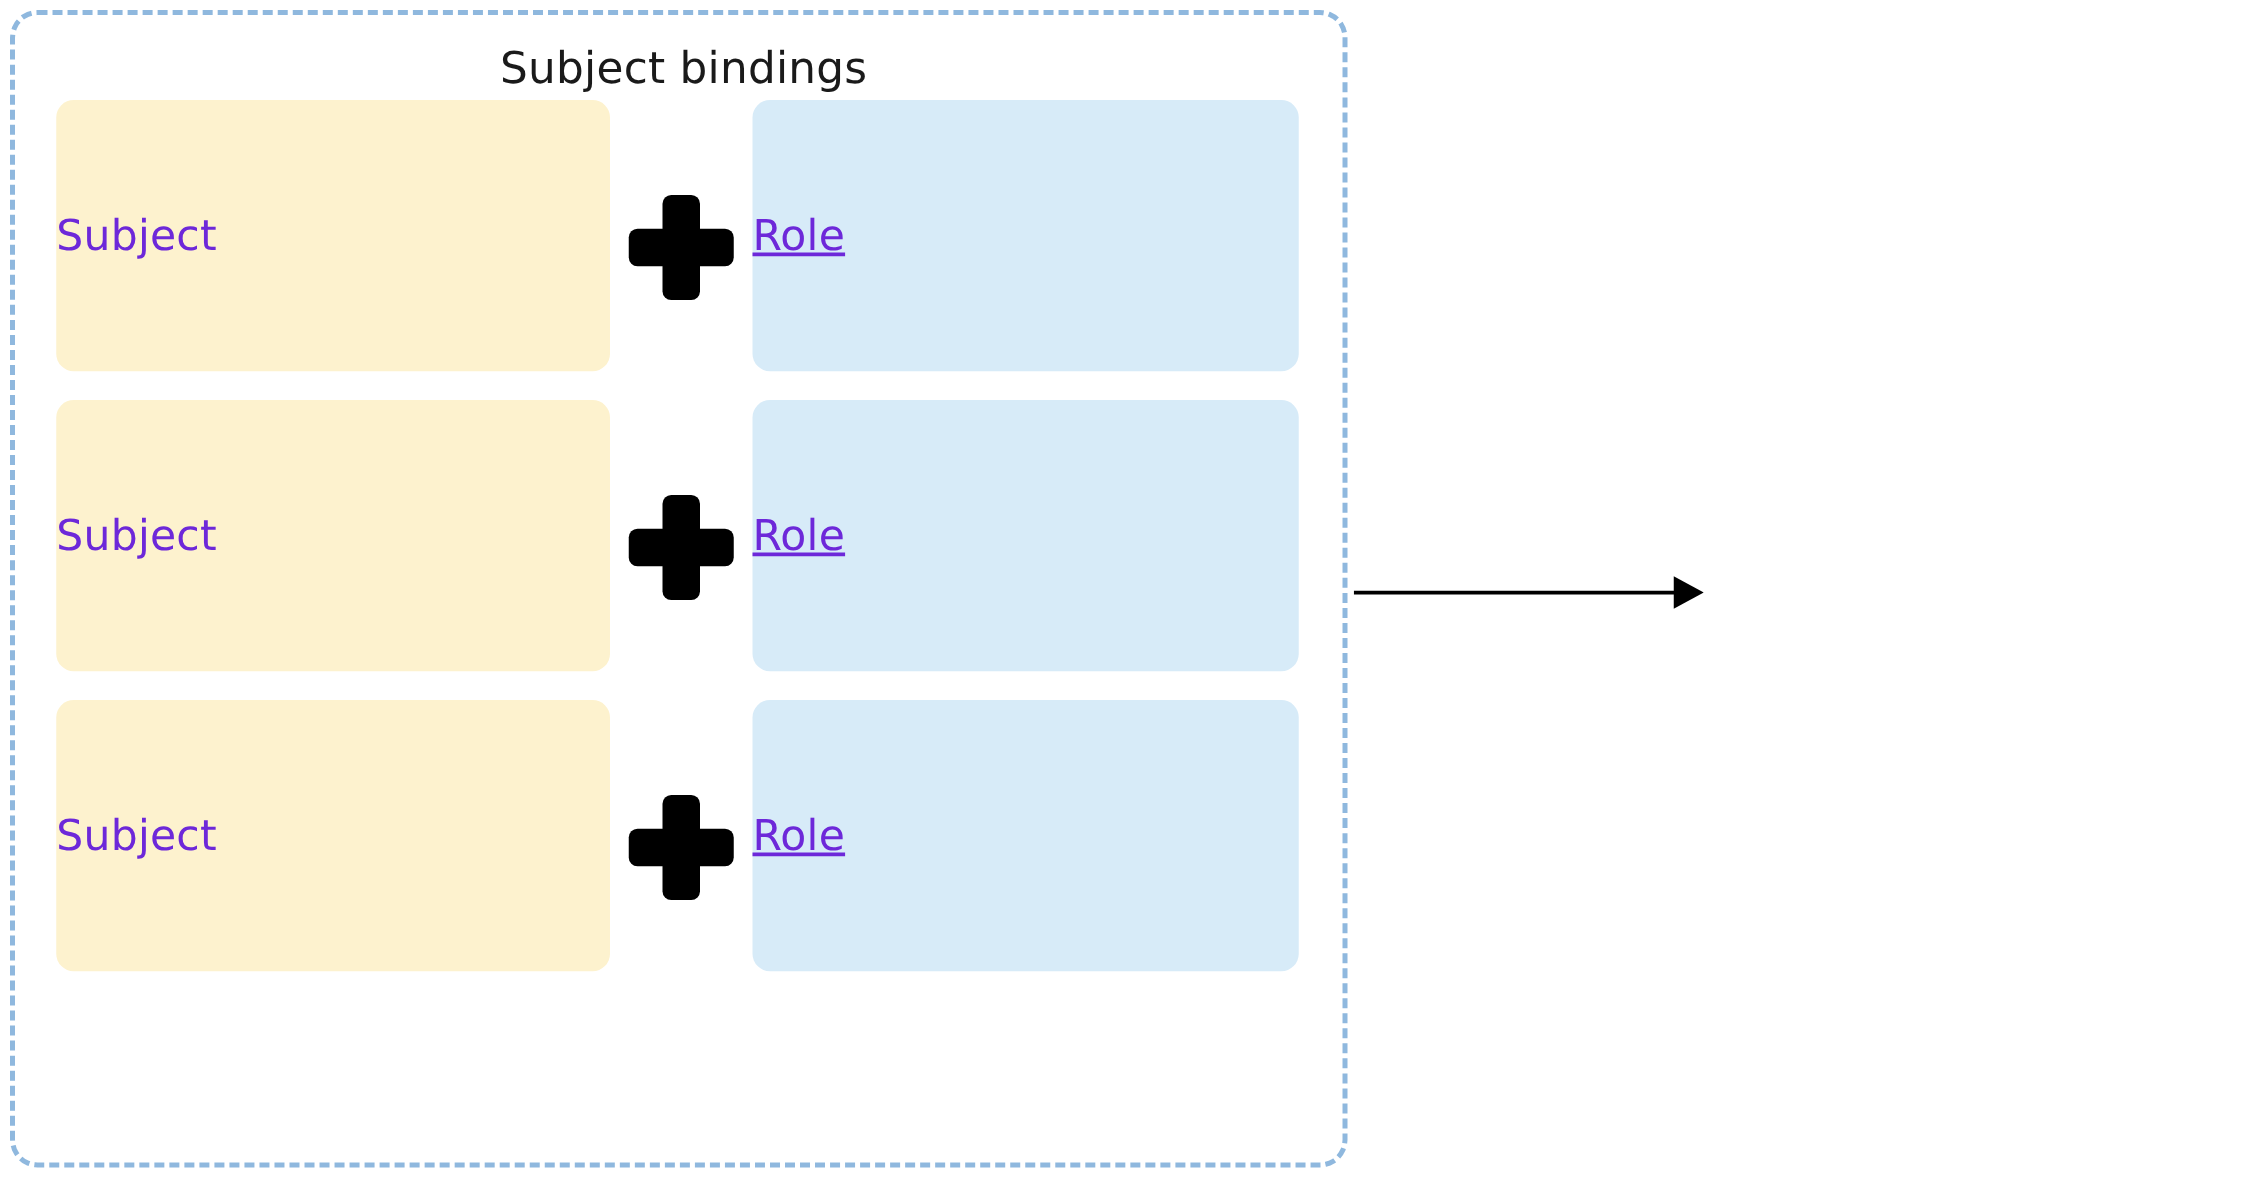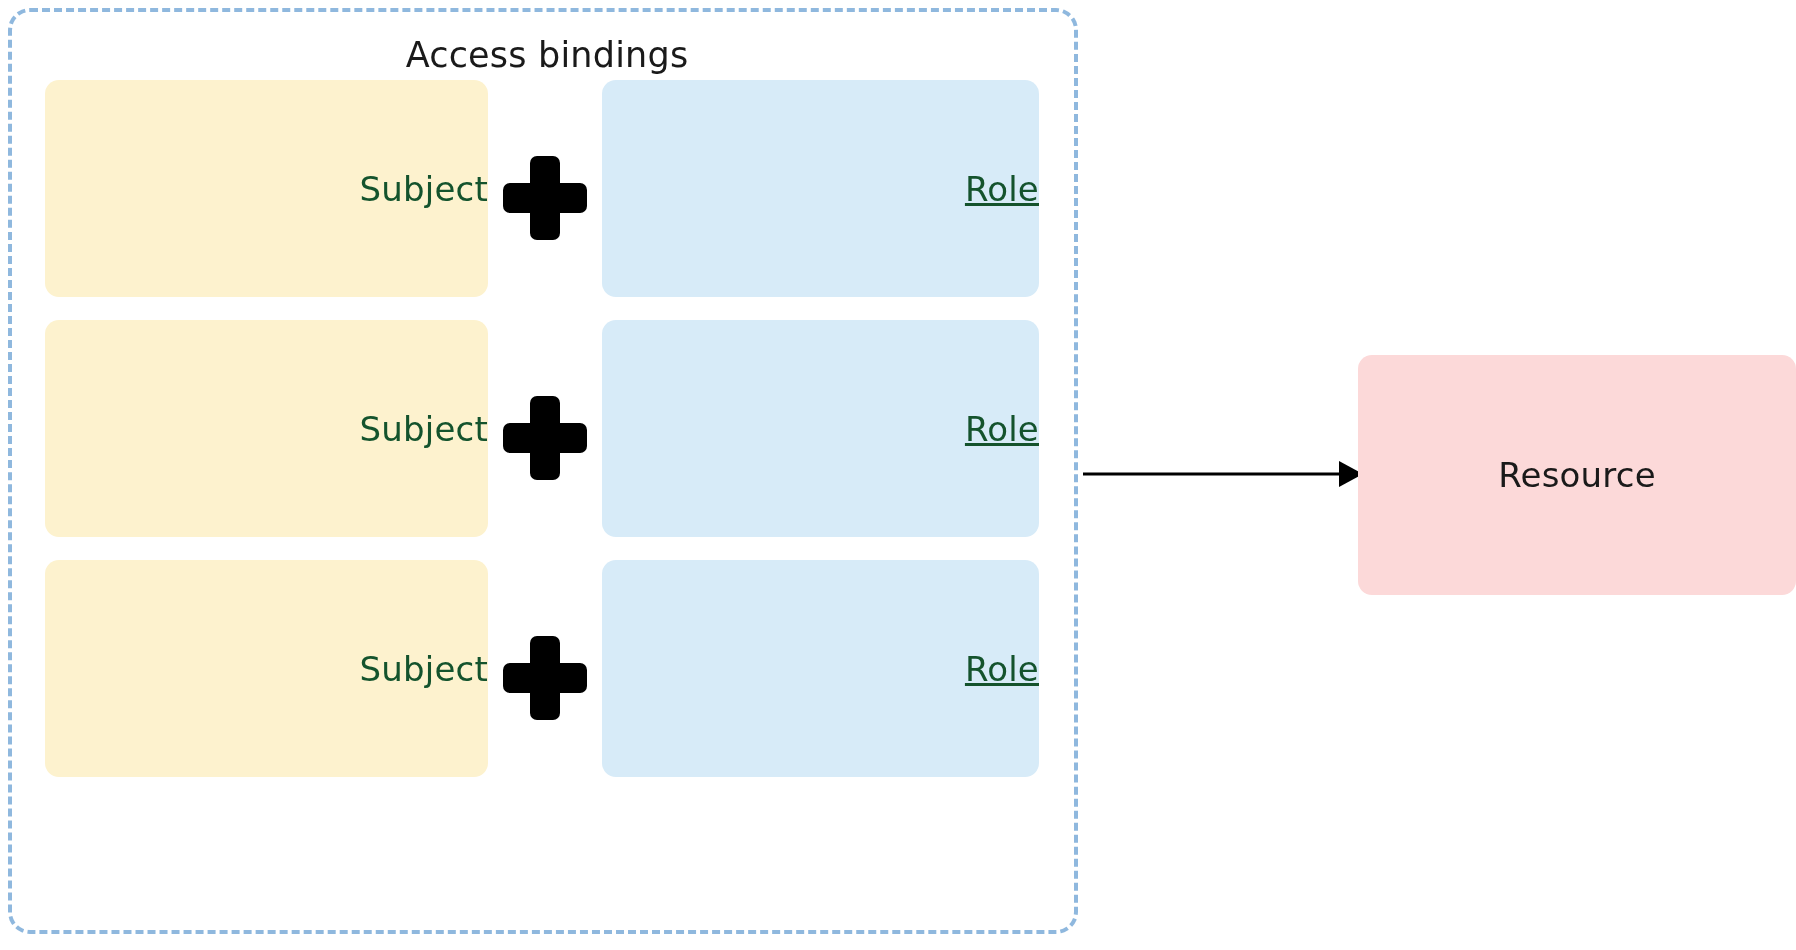--- a/index.html
+++ b/index.html
@@ -64,24 +64,24 @@
   .binding-row.r1 { top: 240px; }
   .binding-row.r2 { top: 480px; }
 
   .node {
     position: absolute;
     top: 0;
     height: 217px;
     border-radius: 14px;
     display: flex;
     align-items: center;
-    justify-content: flex-end;
+    justify-content: flex-start;
     font-size: 34px;
     font-weight: 400;
-    color: #14532d;
+    color: #6d28d9;
     letter-spacing: 0.2px;
   }
   .node.subject {
     left: 8px;
     width: 443px;
     background: #fdf2ce;
   }
   .node.role {
     left: 565px;
     width: 437px;
@@ -141,21 +141,21 @@
     color: #1a1a1a;
     letter-spacing: 0.2px;
   }
 </style>
 </head>
 <body>
 
 <div id="canvas">
 
   <div class="group-box">
-    <div class="group-title">Access bindings</div>
+    <div class="group-title">Subject bindings</div>
   </div>
 
   <div class="bindings">
 
     <div class="binding-row r0">
       <div class="node subject">
         <span>Subject</span>
       </div>
       <div class="plus-icon">
         <div class="bar h"></div>
@@ -194,17 +194,14 @@
 
   </div>
 
   <div class="arrow">
     <svg width="280" height="44" viewBox="0 0 280 44" xmlns="http://www.w3.org/2000/svg">
       <line x1="0" y1="22" x2="258" y2="22" stroke="#000000" stroke-width="3"></line>
       <polygon points="256,9 280,22 256,35" fill="#000000"></polygon>
     </svg>
   </div>
 
-  <div class="resource">
-    <span>Resource</span>
-  </div>
 
 </div>
 
 </body></html>

